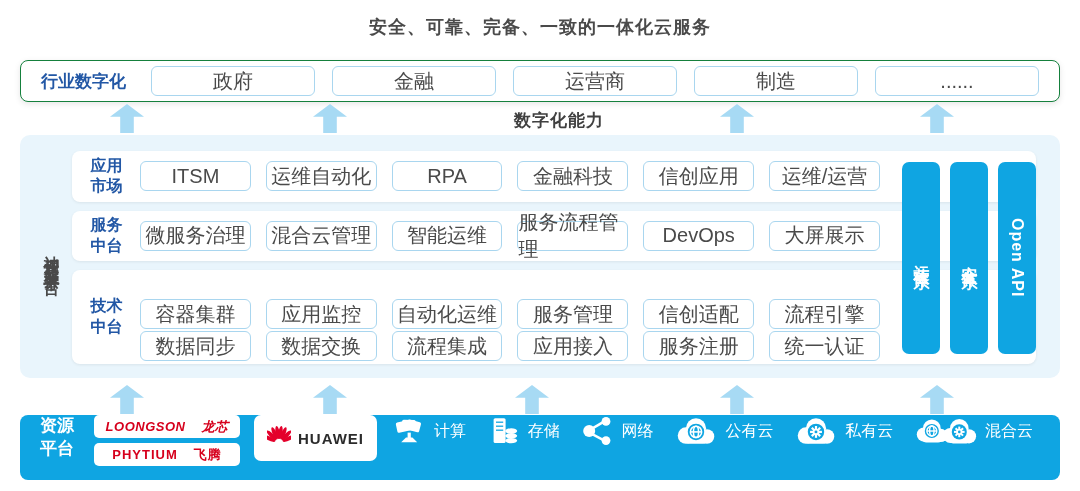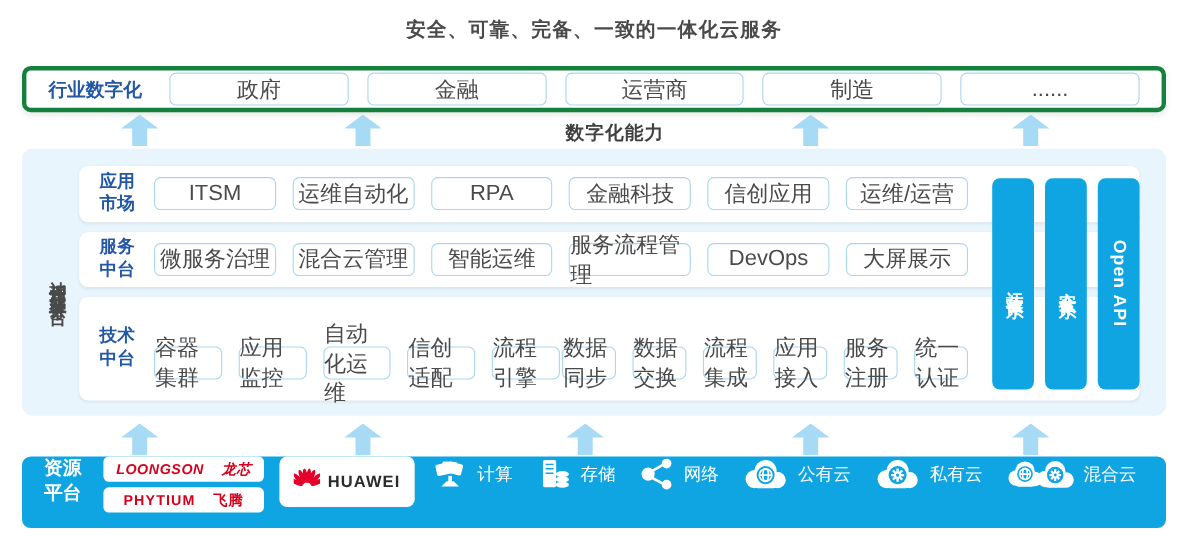--- a/index.html
+++ b/index.html
@@ -12,21 +12,21 @@
 
   
   .main-title {
     position:absolute; top:15px; left:0; right:0; text-align:center;
     font-size:18px; font-weight:bold; color:#4a4a4a; letter-spacing:1px;
   }
 
   
   .industry-card {
     position:absolute; left:20px; top:60px; width:1040px; height:42px;
-    background:#fff; border:4px solid #15803d; border-radius:8px;
+    background:#fff; border:1px solid #15803d; border-radius:8px;
     box-shadow:0 2px 6px rgba(0,0,0,.10);
     display:flex; align-items:center; padding:0 20px; gap:17px;
   }
   .industry-label {
     color:#2257a5; font-weight:bold; font-size:17px; white-space:nowrap; margin-right:8px;
   }
   .pill {
     flex:1; height:30px; background:#fff;
     border:1px solid #a9d6ef; border-radius:6px;
     display:flex; align-items:center; justify-content:center;
@@ -66,21 +66,21 @@
     display:flex; align-items:center; gap:15px;
     padding:0 156px 0 16px;
   }
   .prow.r1, .prow.r2 { flex:1; }
   .prow.r3 { flex:1.85; }
   .row-label {
     width:37px; min-width:37px; color:#2257a5; font-weight:bold; font-size:16px;
     line-height:1.3; word-break:break-all; text-align:center;
   }
   .items { flex:1; display:flex; gap:15px; }
-  .grid2 { flex:1; display:flex; flex-direction:row; gap:2px;margin-top:26px; }
+  .grid2 { flex:1; display:flex; flex-direction:column; gap:2px;margin-top:26px; }
   .items .pill { height:30px; }
 
   .side-bars {
     position:absolute; top:27px; right:24px; height:192px;
     display:flex; gap:10px; z-index:3;
   }
   .side-bar {
     width:38px; background:#0fa5e2; border-radius:7px; color:#fff;
     font-weight:bold; font-size:16px;
     writing-mode:vertical-rl;
@@ -170,20 +170,21 @@
         </div>
       </div>
 
       <div class="prow r3">
         <div class="row-label">技术中台</div>
         <div class="grid2">
           <div class="items">
             <div class="pill">容器集群</div>
             <div class="pill">应用监控</div>
             <div class="pill">自动化运维</div>
+            <div class="pill">服务管理</div>
             <div class="pill">信创适配</div>
             <div class="pill">流程引擎</div>
           </div>
           <div class="items">
             <div class="pill">数据同步</div>
             <div class="pill">数据交换</div>
             <div class="pill">流程集成</div>
             <div class="pill">应用接入</div>
             <div class="pill">服务注册</div>
             <div class="pill">统一认证</div>

